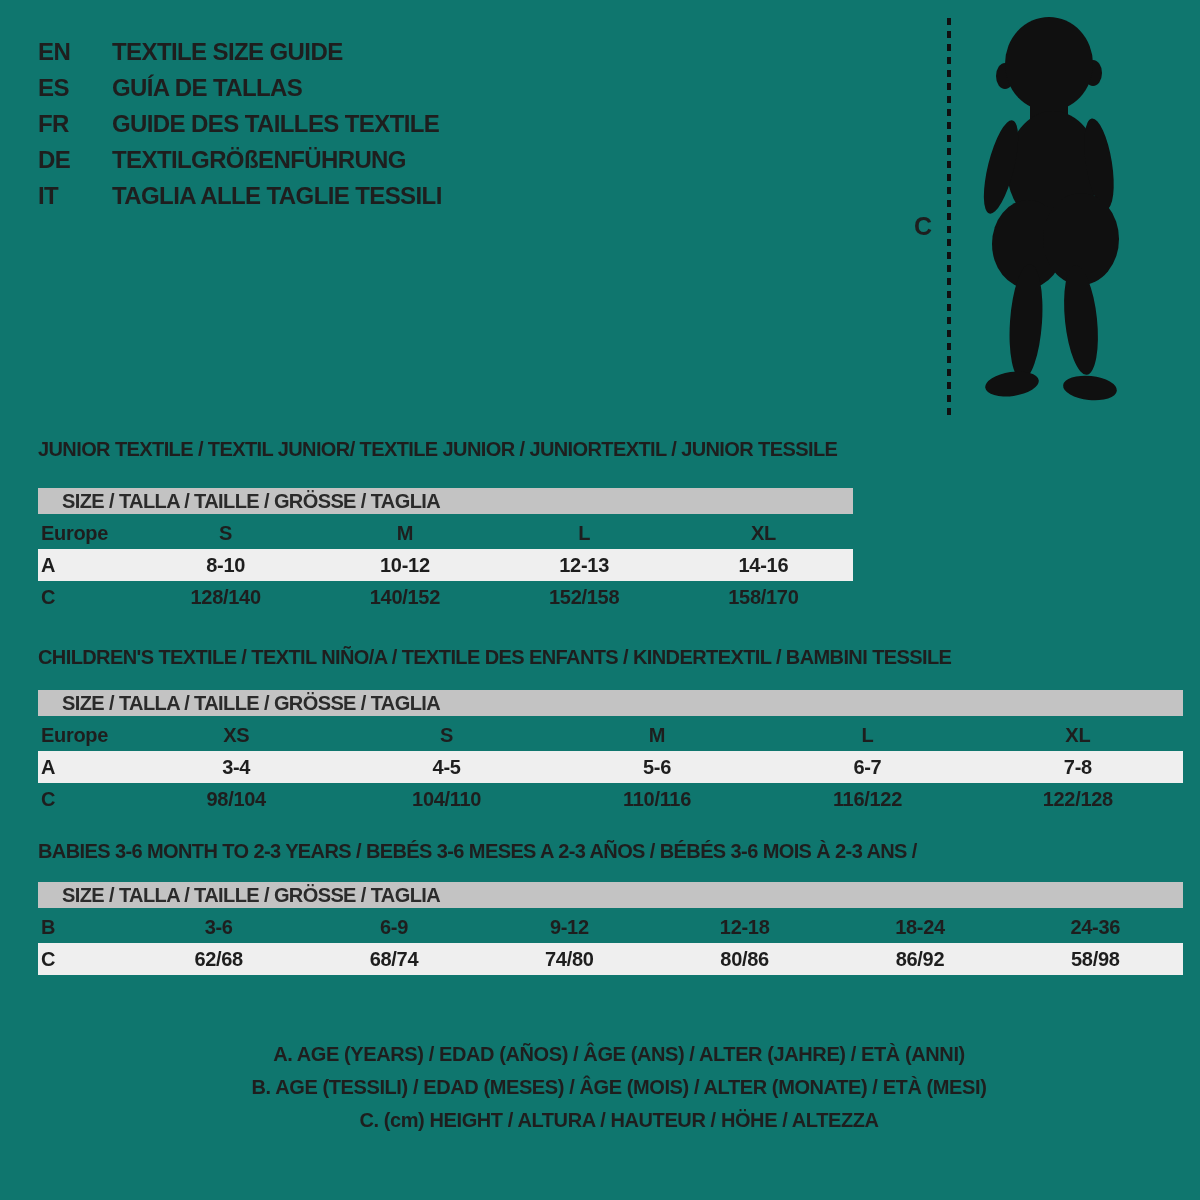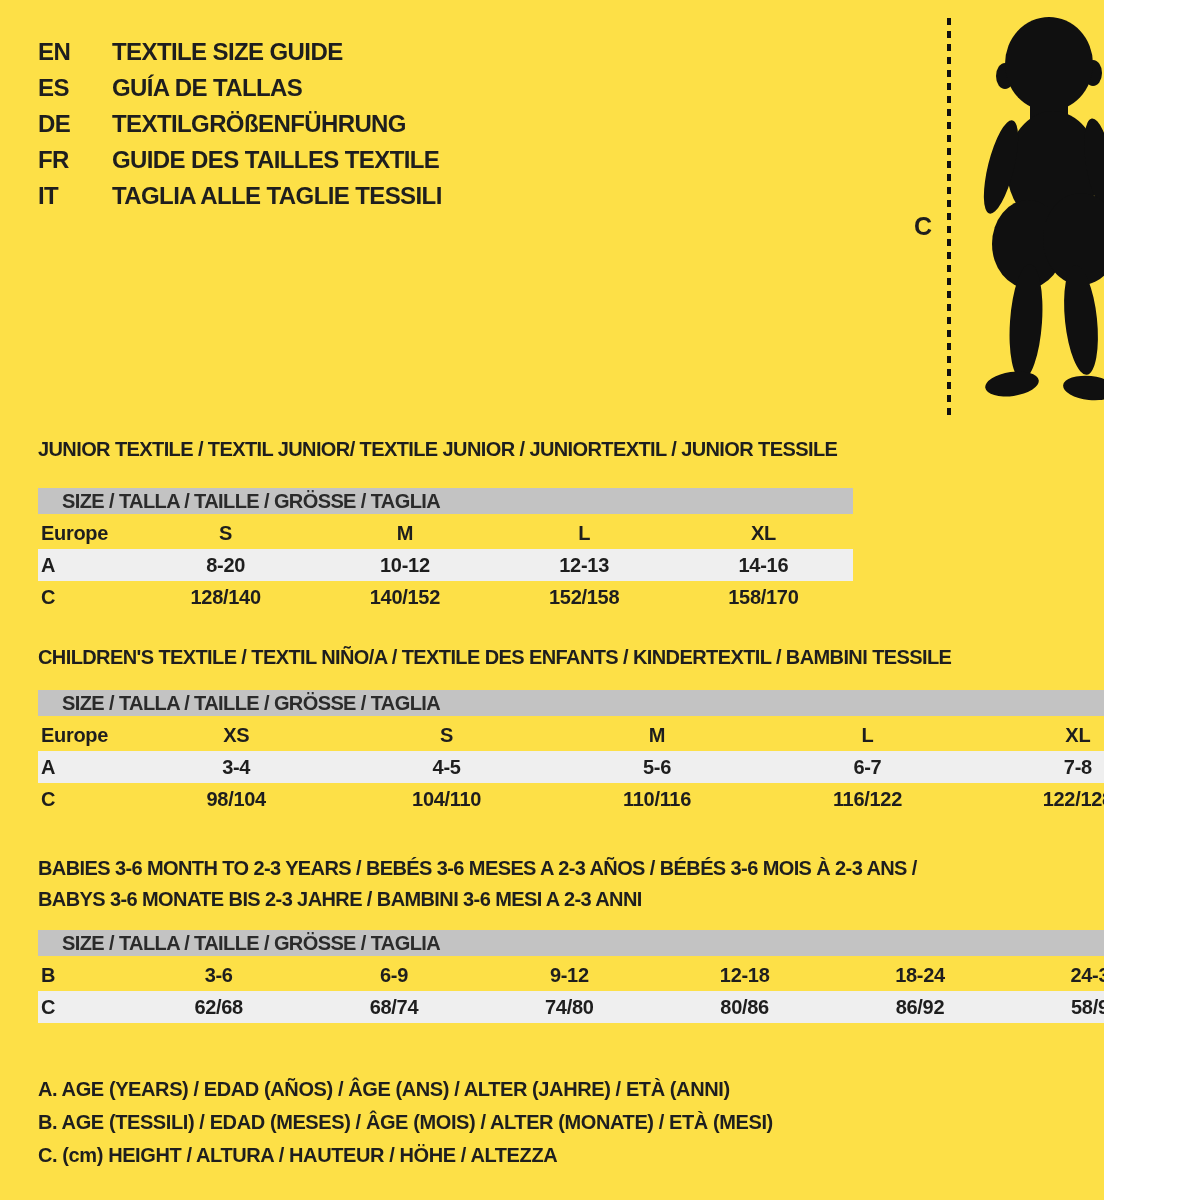--- a/index.html
+++ b/index.html
@@ -1,76 +1,76 @@
 <!DOCTYPE html>
 <html><head>
 <meta charset="utf-8">
 <style>
   html,body{margin:0;padding:0;background:#ffffff;}
   body{width:1200px;height:1200px;font-family:"Liberation Sans",sans-serif;color:#1e1e1e;}
-  .wrap{position:relative;width:1104px;height:1200px;overflow:hidden;background:#fde047;}
+  .wrap{position:relative;width:1200px;height:1200px;overflow:hidden;background:#0f766e;}
   .content{padding:34px 0 0 38px;}
 
   
   .langs{margin:0;}
   .lang-row{display:flex;height:36px;align-items:center;font-size:24px;font-weight:bold;letter-spacing:-0.6px;}
   .lang-code{width:74px;}
   .lang-label{white-space:nowrap;}
 
   
   .figure{position:absolute;left:900px;top:14px;width:255px;height:410px;}
   .figure .c-label{position:absolute;left:14px;top:198px;font-size:25px;font-weight:bold;}
   .figure .dash-line{position:absolute;left:46px;top:4px;}
   .figure .kid{position:absolute;left:64px;top:0px;}
 
   
   .sec-title{font-size:20px;font-weight:bold;letter-spacing:-0.6px;line-height:24px;white-space:nowrap;}
   .t-junior{margin-top:223px;}
   .t-children{margin-top:32px;}
-  .t-babies{margin-top:38px;line-height:31px;}
+  .t-babies{margin-top:21px;line-height:31px;}
 
   
   .size-table{margin-top:0;}
   .st-junior{width:815px;margin-top:27px;}
   .st-children{width:1145px;margin-top:21px;}
   .st-babies{width:1145px;margin-top:15px;}
   .size-header{background:#c3c3c3;height:26px;line-height:26px;padding-left:24px;
                font-size:20px;font-weight:bold;letter-spacing:-0.6px;color:#2b2b2b;margin-bottom:3px;}
   .trow{display:flex;height:32px;align-items:center;font-size:20px;font-weight:bold;letter-spacing:-0.3px;}
   .trow.shaded{background:#efefef;}
   .tlabel{width:95px;padding-left:3px;flex:0 0 auto;}
   .st-babies .tlabel,.st-children .tlabel{width:90px;}
   .tcell{flex:1;text-align:center;}
 
   
-  .legend{margin-top:50px;}
+  .legend{margin-top:63px;text-align:center;}
   .legend-line{font-size:20px;font-weight:bold;letter-spacing:-0.4px;line-height:33px;white-space:nowrap;}
 </style>
 </head>
 <body>
 
 <div class="wrap">
   <div class="content">
 
     <div class="langs">
       <div class="lang-row">
         <span class="lang-code">EN</span>
         <span class="lang-label">TEXTILE SIZE GUIDE</span>
       </div>
       <div class="lang-row">
         <span class="lang-code">ES</span>
         <span class="lang-label">GUÍA DE TALLAS</span>
       </div>
       <div class="lang-row">
+        <span class="lang-code">FR</span>
+        <span class="lang-label">GUIDE DES TAILLES TEXTILE</span>
+      </div>
+      <div class="lang-row">
         <span class="lang-code">DE</span>
         <span class="lang-label">TEXTILGRÖßENFÜHRUNG</span>
-      </div>
-      <div class="lang-row">
-        <span class="lang-code">FR</span>
-        <span class="lang-label">GUIDE DES TAILLES TEXTILE</span>
       </div>
       <div class="lang-row">
         <span class="lang-code">IT</span>
         <span class="lang-label">TAGLIA ALLE TAGLIE TESSILI</span>
       </div>
     </div>
 
     <div class="sec-title t-junior">JUNIOR TEXTILE / TEXTIL JUNIOR/ TEXTILE JUNIOR / JUNIORTEXTIL / JUNIOR TESSILE</div>
     <div class="size-table st-junior">
       <div class="size-header">
@@ -78,21 +78,21 @@
       </div>
       <div class="trow">
         <span class="tlabel">Europe</span>
         <span class="tcell">S</span>
         <span class="tcell">M</span>
         <span class="tcell">L</span>
         <span class="tcell">XL</span>
       </div>
       <div class="trow shaded">
         <span class="tlabel">A</span>
-        <span class="tcell">8-20</span>
+        <span class="tcell">8-10</span>
         <span class="tcell">10-12</span>
         <span class="tcell">12-13</span>
         <span class="tcell">14-16</span>
       </div>
       <div class="trow">
         <span class="tlabel">C</span>
         <span class="tcell">128/140</span>
         <span class="tcell">140/152</span>
         <span class="tcell">152/158</span>
         <span class="tcell">158/170</span>
@@ -125,21 +125,20 @@
         <span class="tcell">98/104</span>
         <span class="tcell">104/110</span>
         <span class="tcell">110/116</span>
         <span class="tcell">116/122</span>
         <span class="tcell">122/128</span>
       </div>
     </div>
 
     <div class="sec-title t-babies">
       <div>BABIES 3-6 MONTH TO 2-3 YEARS / BEBÉS 3-6 MESES A 2-3 AÑOS / BÉBÉS 3-6 MOIS À 2-3 ANS /</div>
-      <div>BABYS 3-6 MONATE BIS 2-3 JAHRE / BAMBINI 3-6 MESI A 2-3 ANNI</div>
     </div>
     <div class="size-table st-babies">
       <div class="size-header">
         <span>SIZE / TALLA / TAILLE / GRÖSSE / TAGLIA</span>
       </div>
       <div class="trow">
         <span class="tlabel">B</span>
         <span class="tcell">3-6</span>
         <span class="tcell">6-9</span>
         <span class="tcell">9-12</span>

